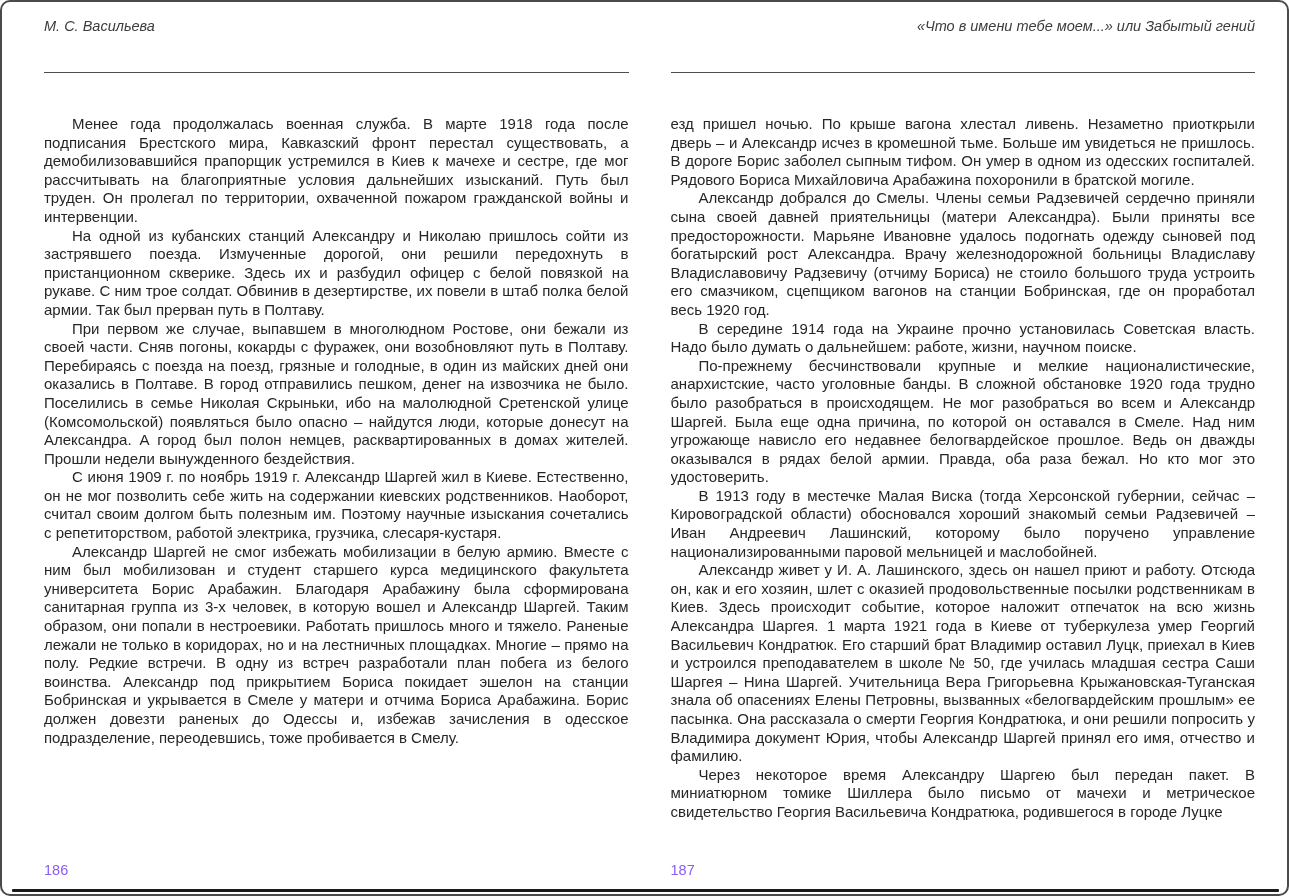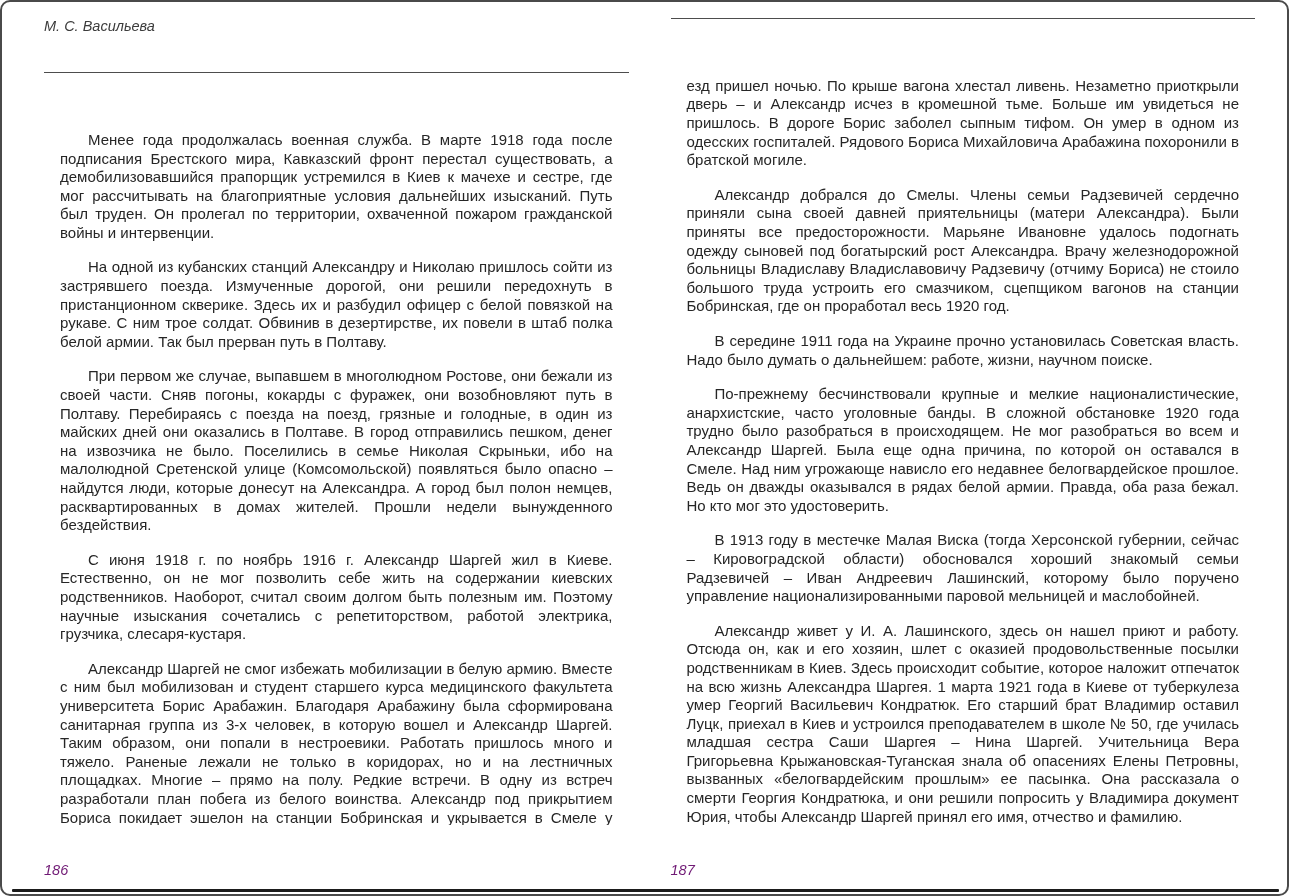--- a/index.html
+++ b/index.html
@@ -49,30 +49,29 @@
     flex: 1 1 auto;
     overflow: hidden;
     color: #262626;
     font-size: 15px;
     line-height: 18.6px;
     text-align: justify;
     hyphens: auto;
     -webkit-hyphens: auto;
   }
   .para {
-    margin: 16px;
+    margin: 0;
     text-indent: 28px;
   }
   .para.no-indent { text-indent: 0; }
   .page-number {
     flex: 0 0 auto;
     font-size: 14.5px;
-    color: #701a75;
+    color: #8b5cf6;
     padding: 6px 0 16px 0;
-    font-style: italic;
   }
   .page-right .page-number { }
   .bottom-edge {
     position: absolute;
     left: 10px;
     right: 8px;
     bottom: 2px;
     height: 3px;
     background: #1b1b1b;
     border-radius: 1px;
@@ -83,32 +82,33 @@
 
 <div class="frame">
 
   <div class="page page-left">
     <div class="running-header">М. С. Васильева</div>
     <div class="header-rule"></div>
     <div class="body-text">
       <p class="para" lang="ru">Менее года продолжалась военная служба. В марте 1918 года после подписания Брестского мира, Кавказский фронт перестал существовать, а демобилизовавшийся прапорщик устремился в Киев к мачехе и сестре, где мог рассчитывать на благоприятные условия дальнейших изысканий. Путь был труден. Он пролегал по территории, охваченной пожаром гражданской войны и интервенции.</p>
       <p class="para" lang="ru">На одной из кубанских станций Александру и Николаю пришлось сойти из застрявшего поезда. Измученные дорогой, они решили передохнуть в пристанционном скверике. Здесь их и разбудил офицер с белой повязкой на рукаве. С ним трое солдат. Обвинив в дезертирстве, их повели в штаб полка белой армии. Так был прерван путь в Полтаву.</p>
       <p class="para" lang="ru">При первом же случае, выпавшем в многолюдном Ростове, они бежали из своей части. Сняв погоны, кокарды с фуражек, они возобновляют путь в Полтаву. Перебираясь с поезда на поезд, грязные и голодные, в один из майских дней они оказались в Полтаве. В город отправились пешком, денег на извозчика не было. Поселились в семье Николая Скрыньки, ибо на малолюдной Сретенской улице (Комсомольской) появляться было опасно – найдутся люди, которые донесут на Александра. А город был полон немцев, расквартированных в домах жителей. Прошли недели вынужденного бездействия.</p>
-      <p class="para" lang="ru">С июня 1918 г. по ноябрь 1916 г. Александр Шаргей жил в Киеве. Естественно, он не мог позволить себе жить на содержании киевских родственников. Наоборот, считал своим долгом быть полезным им. Поэтому научные изыскания сочетались с репетиторством, работой электрика, грузчика, слесаря-кустаря.</p>
+      <p class="para" lang="ru">С июня 1909 г. по ноябрь 1919 г. Александр Шаргей жил в Киеве. Естественно, он не мог позволить себе жить на содержании киевских родственников. Наоборот, считал своим долгом быть полезным им. Поэтому научные изыскания сочетались с репетиторством, работой электрика, грузчика, слесаря-кустаря.</p>
       <p class="para" lang="ru">Александр Шаргей не смог избежать мобилизации в белую армию. Вместе с ним был мобилизован и студент старшего курса медицинского факультета университета Борис Арабажин. Благодаря Арабажину была сформирована санитарная группа из 3-х человек, в которую вошел и Александр Шаргей. Таким образом, они попали в нестроевики. Работать пришлось много и тяжело. Раненые лежали не только в коридорах, но и на лестничных площадках. Многие – прямо на полу. Редкие встречи. В одну из встреч разработали план побега из белого воинства. Александр под прикрытием Бориса покидает эшелон на станции Бобринская и укрывается в Смеле у матери и отчима Бориса Арабажина. Борис должен довезти раненых до Одессы и, избежав зачисления в одесское подразделение, переодевшись, тоже пробивается в Смелу.</p>
     </div>
     <div class="page-number">186</div>
   </div>
 
   <div class="page page-right">
+    <div class="running-header">«Что в имени тебе моем...» или Забытый гений</div>
     <div class="header-rule"></div>
     <div class="body-text">
       <p class="para no-indent" lang="ru">езд пришел ночью. По крыше вагона хлестал ливень. Незаметно приоткрыли дверь – и Александр исчез в кромешной тьме. Больше им увидеться не пришлось. В дороге Борис заболел сыпным тифом. Он умер в одном из одесских госпиталей. Рядового Бориса Михайловича Арабажина похоронили в братской могиле.</p>
       <p class="para" lang="ru">Александр добрался до Смелы. Члены семьи Радзевичей сердечно приняли сына своей давней приятельницы (матери Александра). Были приняты все предосторожности. Марьяне Ивановне удалось подогнать одежду сыновей под богатырский рост Александра. Врачу железнодорожной больницы Владиславу Владиславовичу Радзевичу (отчиму Бориса) не стоило большого труда устроить его смазчиком, сцепщиком вагонов на станции Бобринская, где он проработал весь 1920 год.</p>
-      <p class="para" lang="ru">В середине 1911 года на Украине прочно установилась Советская власть. Надо было думать о дальнейшем: работе, жизни, научном поиске.</p>
+      <p class="para" lang="ru">В середине 1914 года на Украине прочно установилась Советская власть. Надо было думать о дальнейшем: работе, жизни, научном поиске.</p>
       <p class="para" lang="ru">По-прежнему бесчинствовали крупные и мелкие националистические, анархистские, часто уголовные банды. В сложной обстановке 1920 года трудно было разобраться в происходящем. Не мог разобраться во всем и Александр Шаргей. Была еще одна причина, по которой он оставался в Смеле. Над ним угрожающе нависло его недавнее белогвардейское прошлое. Ведь он дважды оказывался в рядах белой армии. Правда, оба раза бежал. Но кто мог это удостоверить.</p>
       <p class="para" lang="ru">В 1913 году в местечке Малая Виска (тогда Херсонской губернии, сейчас – Кировоградской области) обосновался хороший знакомый семьи Радзевичей – Иван Андреевич Лашинский, которому было поручено управление национализированными паровой мельницей и маслобойней.</p>
       <p class="para" lang="ru">Александр живет у И. А. Лашинского, здесь он нашел приют и работу. Отсюда он, как и его хозяин, шлет с оказией продовольственные посылки родственникам в Киев. Здесь происходит событие, которое наложит отпечаток на всю жизнь Александра Шаргея. 1 марта 1921 года в Киеве от туберкулеза умер Георгий Васильевич Кондратюк. Его старший брат Владимир оставил Луцк, приехал в Киев и устроился преподавателем в школе № 50, где училась младшая сестра Саши Шаргея – Нина Шаргей. Учительница Вера Григорьевна Крыжановская-Туганская знала об опасениях Елены Петровны, вызванных «белогвардейским прошлым» ее пасынка. Она рассказала о смерти Георгия Кондратюка, и они решили попросить у Владимира документ Юрия, чтобы Александр Шаргей принял его имя, отчество и фамилию.</p>
       <p class="para" lang="ru">Через некоторое время Александру Шаргею был передан пакет. В миниатюрном томике Шиллера было письмо от мачехи и метрическое свидетельство Георгия Васильевича Кондратюка, родившегося в городе Луцке</p>
     </div>
     <div class="page-number">187</div>
   </div>
 
   <div class="bottom-edge"></div>
 </div>

